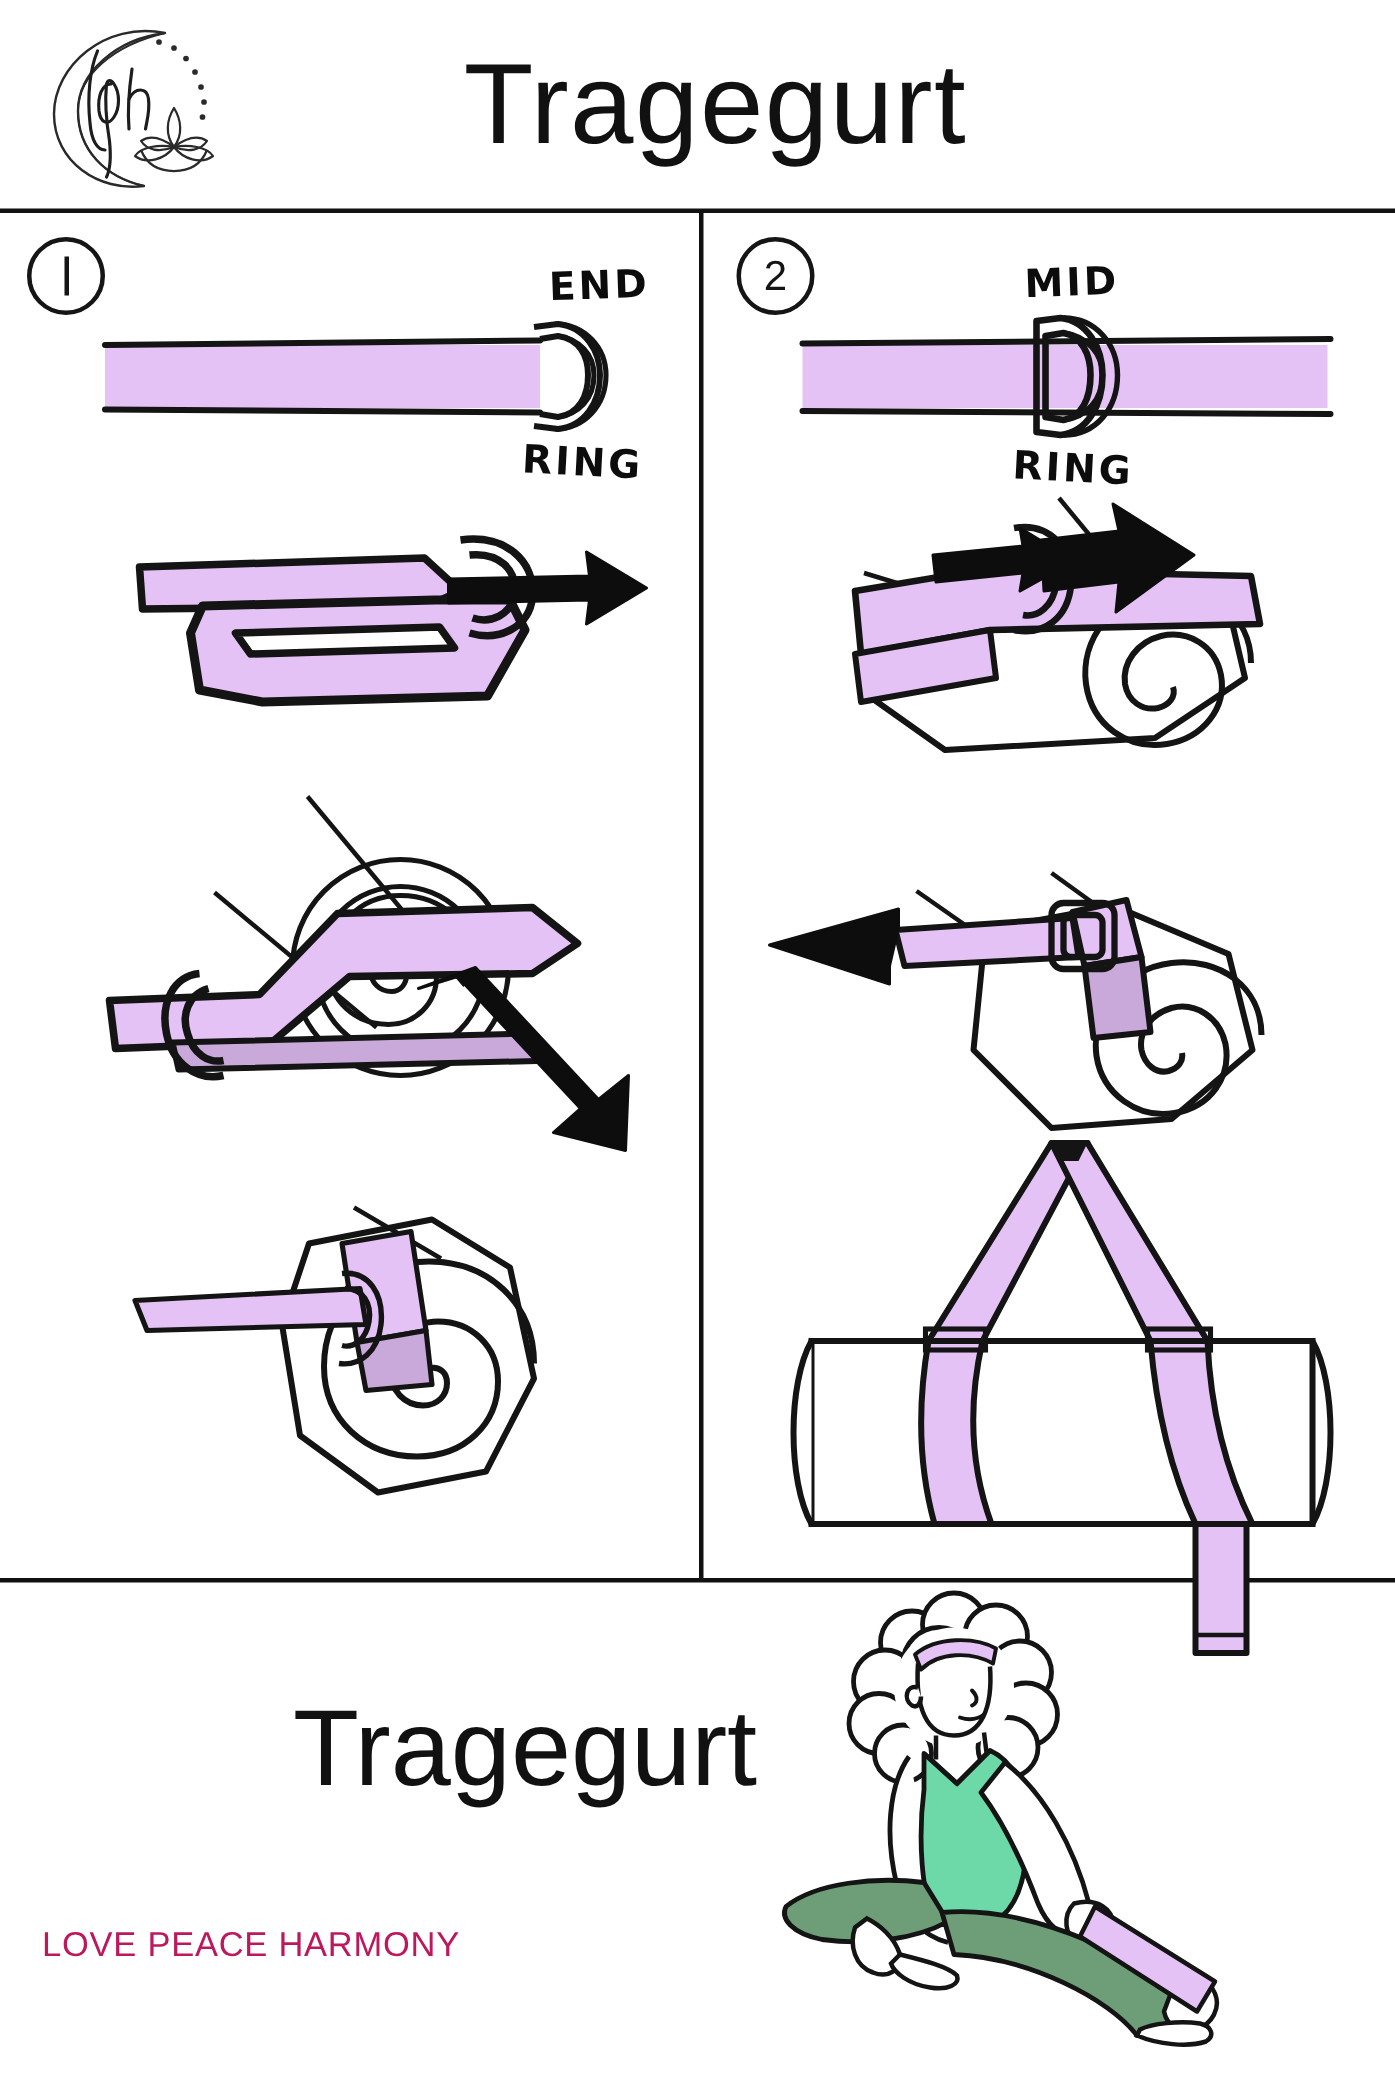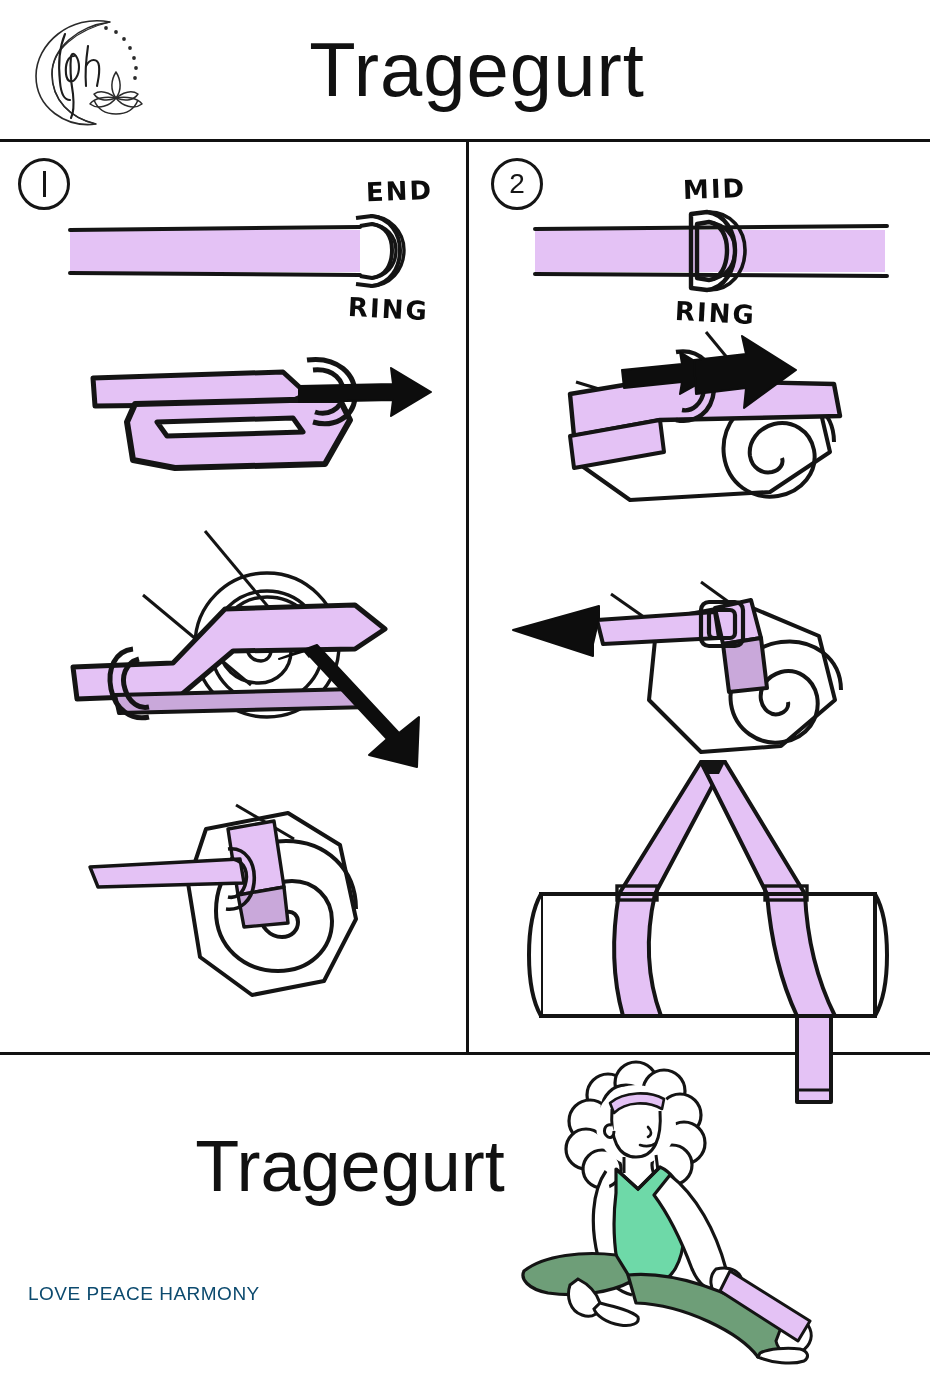--- a/index.html
+++ b/index.html
@@ -100,24 +100,24 @@
     left: 150px; top: 68px;
     width: 400px;
     text-align: center;
     font-size: 72px; line-height: 86px;
     font-weight: 300;
     color: #111;
   }
   .tagline {
     position: absolute;
     left: 28px; top: 228px;
-    font-size: 19px;
+    font-size: 23px;
     letter-spacing: 0.5px;
     font-weight: 300;
-    color: #0c4a6e;
+    color: #be185d;
   }
   .handle-row {
     position: absolute;
     left: 28px; top: 276px;
     display: flex; align-items: center; gap: 14px;
   }
   .handle-text {
     font-size: 29px;
     font-weight: 300;
     color: #111;

